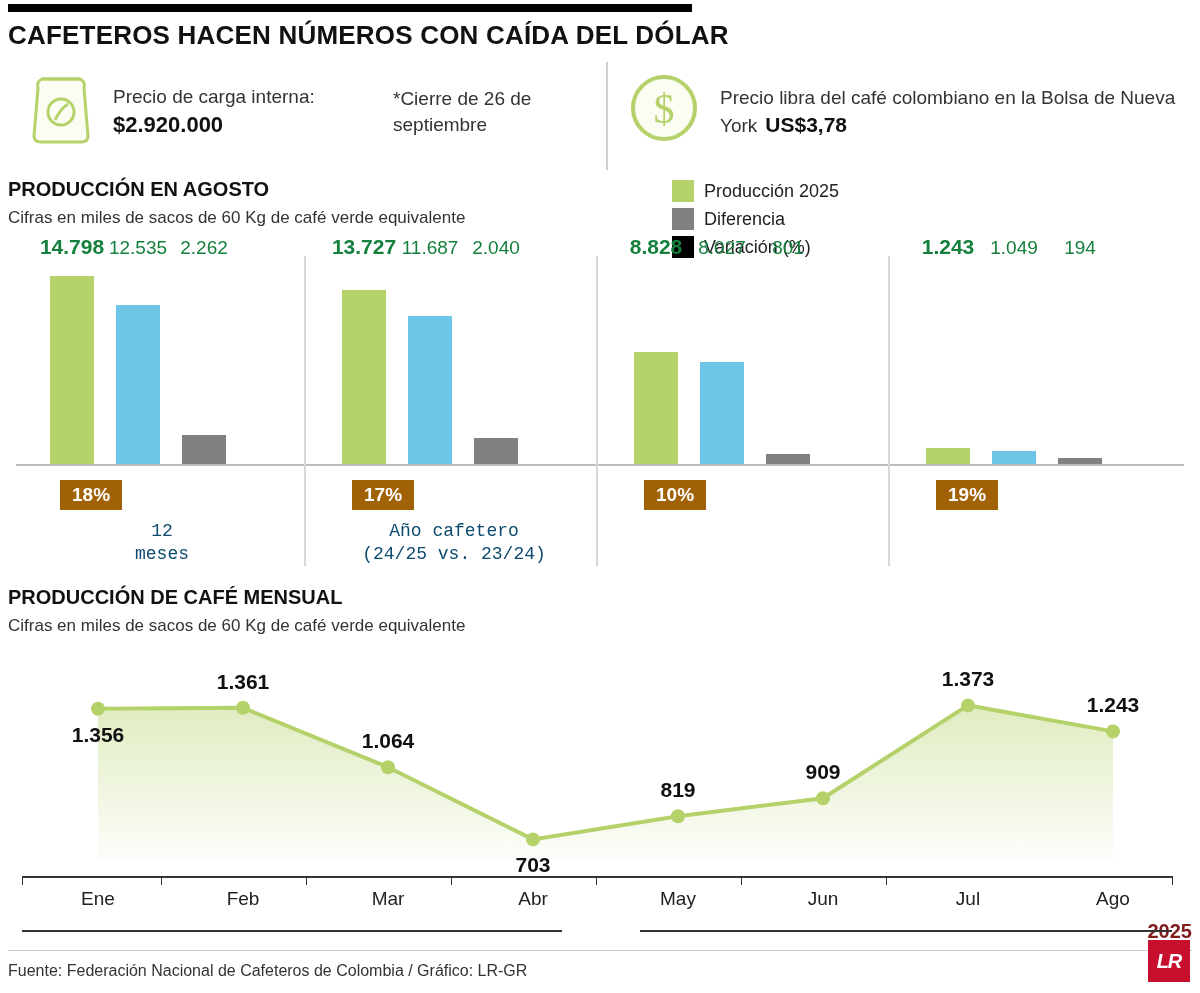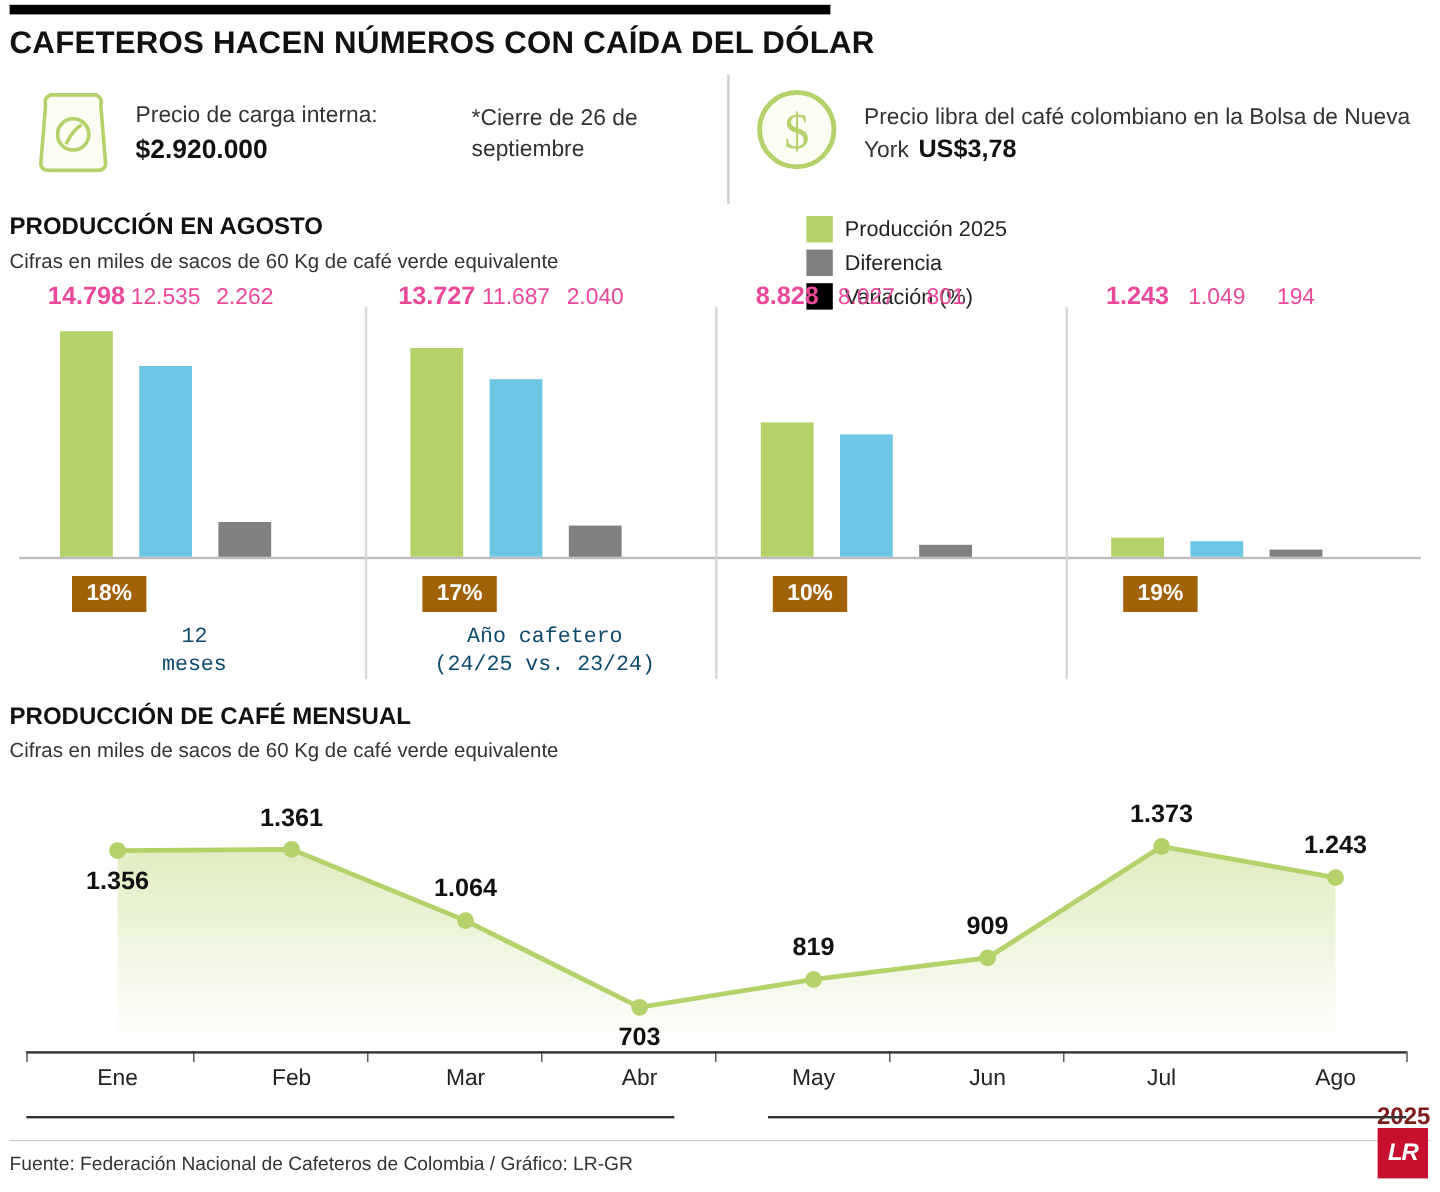--- a/index.html
+++ b/index.html
@@ -167,21 +167,21 @@
     justify-content: flex-end;
     align-items: center;
     height: 100%;
   }
   .bar-val {
     position: absolute;
     bottom: 100%;
     margin-bottom: 5px;
     white-space: nowrap;
     font-size: 19px;
-    color: #ec4899;
+    color: #15803d;
   }
   .bar-val.strong { font-weight: bold; font-size: 21px; }
   .bar {
     width: 44px;
   }
   .pct-badge {
     position: absolute;
     bottom: 58px;
     left: 44px;
     background: #a16207;

